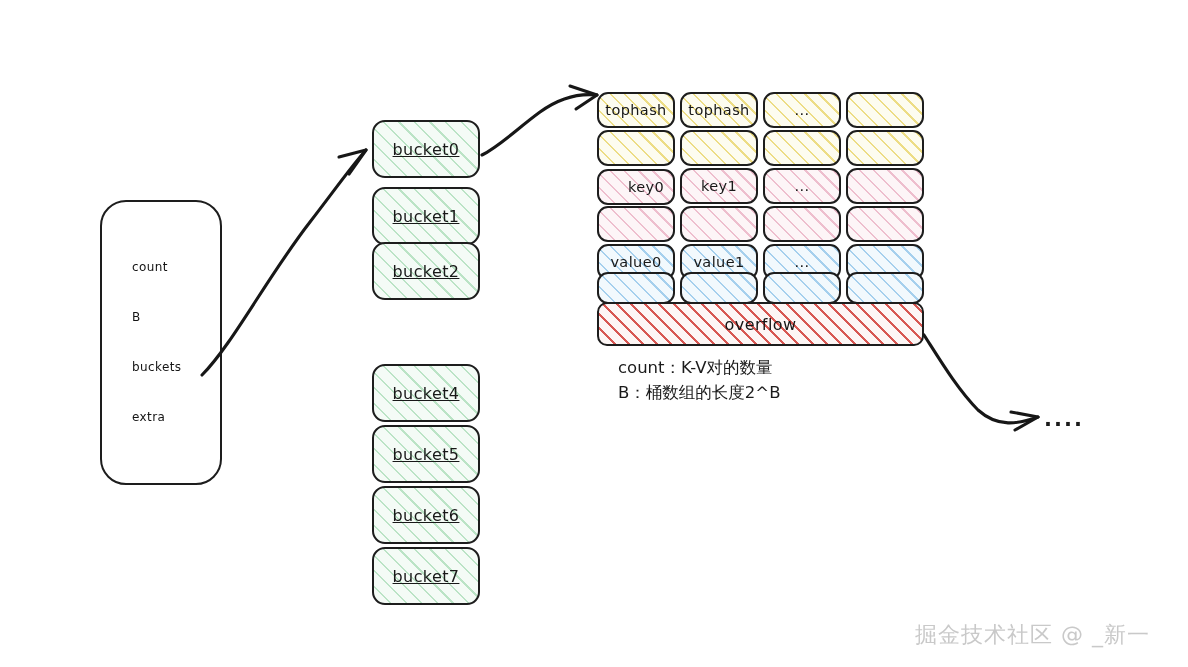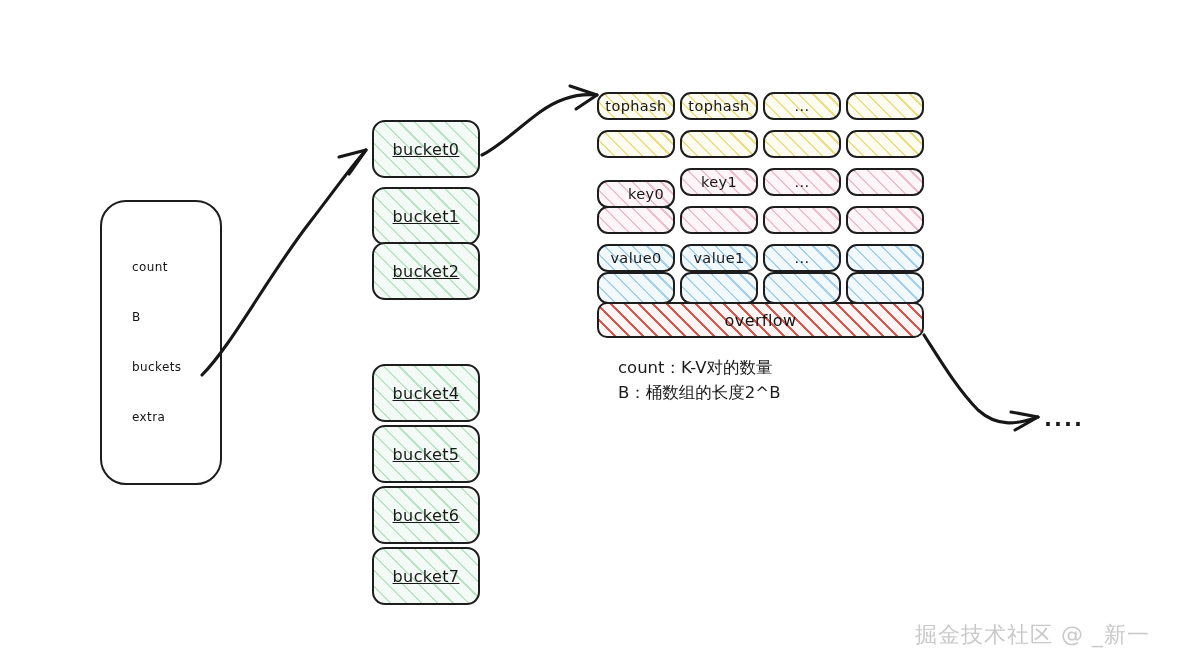--- a/index.html
+++ b/index.html
@@ -68,21 +68,21 @@
         45deg,
         rgba(140, 208, 158, 0.55) 0px,
         rgba(140, 208, 158, 0.55) 1.6px,
         rgba(255,255,255,0) 1.6px,
         rgba(255,255,255,0) 11px);
   }
   .bucket span { position: relative; text-decoration: underline; }
 
   
   .cell {
-    height: 28px;
+    height: 36px;
     border-radius: 11px;
     border-width: 2.4px;
     font-size: 14.5px;
     overflow: hidden;
   }
   .cell.top {
     background-color: #fdfcf0;
     background-image: repeating-linear-gradient(
         45deg,
         rgba(226, 200, 62, 0.60) 0px,
@@ -105,21 +105,21 @@
         45deg,
         rgba(110, 178, 226, 0.58) 0px,
         rgba(110, 178, 226, 0.58) 1.7px,
         rgba(255,255,255,0) 1.7px,
         rgba(255,255,255,0) 10px);
   }
   #overflow-cell {
     left: 597px;
     top: 302px;
     width: 327px;
-    height: 36px;
+    height: 44px;
     border-radius: 10px;
     border-width: 2.4px;
     font-size: 16px;
     background-color: #fdf6f5;
     background-image: repeating-linear-gradient(
         45deg,
         rgba(206, 48, 42, 0.80) 0px,
         rgba(206, 48, 42, 0.80) 2.1px,
         rgba(255,255,255,0) 2.1px,
         rgba(255,255,255,0) 10px);
@@ -238,21 +238,21 @@
   <div class="hbox cell top" style="left:680px;  top:130px; width:78px;">
       <span></span>
     </div>
   <div class="hbox cell top" style="left:763px;  top:130px; width:78px;">
       <span></span>
     </div>
   <div class="hbox cell top" style="left:846px;  top:130px; width:78px;">
       <span></span>
     </div>
 
-  <div class="hbox cell key" style="left:597px;  top:180px; width:78px;padding-left:20px;">
+  <div class="hbox cell key" style="left:597px;  top:169px; width:78px;padding-left:20px;">
       <span>key0</span>
     </div>
   <div class="hbox cell key" style="left:680px;  top:168px; width:78px;justify-content:center;">
       <span>key1</span>
     </div>
   <div class="hbox cell key" style="left:763px;  top:168px; width:78px;">
       <span>...</span>
     </div>
   <div class="hbox cell key" style="left:846px;  top:168px; width:78px;">
       <span></span>

